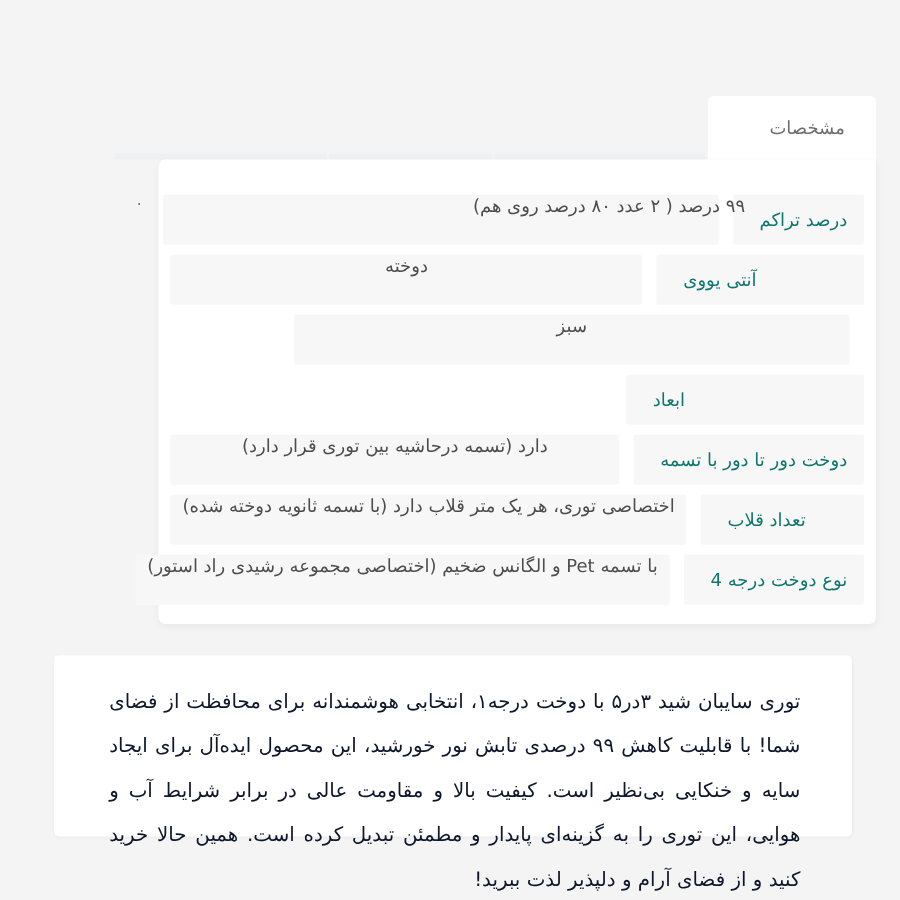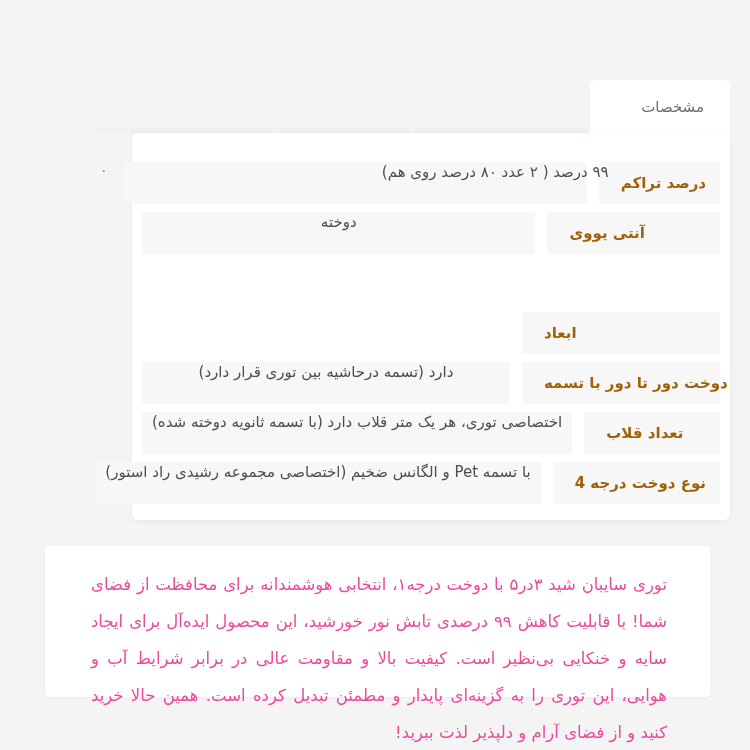--- a/index.html
+++ b/index.html
@@ -32,42 +32,42 @@
     box-shadow:0 2px 6px rgba(0,0,0,0.05);
     box-sizing:border-box;padding:29px 10px 16px 10px;
   }
   .spec-row{
     display:flex;flex-direction:row;margin-bottom:8px;height:42px;
   }
   .spec-label{
     width:198px;margin-right:0;background:#f7f7f8;border-radius:2px;
     display:flex;align-items:center;box-sizing:border-box;
     padding-left:22px;padding-right:14px;
-    font-size:15px;font-weight:700;color:#a16207;
+    font-size:15px;font-weight:400;color:#0f766e;
     justify-content:flex-end; 
     white-space:nowrap;
   }
   .spec-value{
     width:463px;margin-right:12px;background:#f7f7f8;border-radius:2px;
     display:flex;flex-direction:row;justify-content:center;
     box-sizing:border-box;padding-right:10px;padding-left:10px;
     font-size:15px;color:#4d4d4d;
   }
   .spec-value .v-main{text-align:right;line-height:20px;white-space:nowrap;}
   .spec-value .v-note{text-align:right;padding-right:276px;line-height:11px;font-size:13px;color:#6a6a6a;}
 
   
   .desc-card{
     position:absolute;top:546px;right:40px;width:665px;height:151px;
     background:#ffffff;border-radius:4px;
     box-shadow:0 1px 3px rgba(0,0,0,0.04);
     box-sizing:border-box;padding:20px 43px 22px 46px;
   }
   .desc-text{
-    font-size:16.5px;line-height:37px;color:#ec4899;
+    font-size:16.5px;line-height:37px;color:#0f172a;
     text-align:justify;direction:rtl;
   }
 </style>
 </head>
 <body>
 
 <div class="stage">
 
   <div class="tab-active">
     <span>مشخصات</span>
@@ -88,20 +88,23 @@
     </div>
 
     <div class="spec-row">
       <div class="spec-label">آنتی یووی</div>
       <div class="spec-value">
         <div class="v-main">دوخته</div>
       </div>
     </div>
 
     <div class="spec-row">
+      <div class="spec-value">
+        <div class="v-main">سبز</div>
+      </div>
     </div>
 
     <div class="spec-row">
       <div class="spec-label">ابعاد</div>
     </div>
 
     <div class="spec-row">
       <div class="spec-label">دوخت دور تا دور با تسمه</div>
       <div class="spec-value">
         <div class="v-main">دارد (تسمه درحاشیه بین توری قرار دارد)</div>

